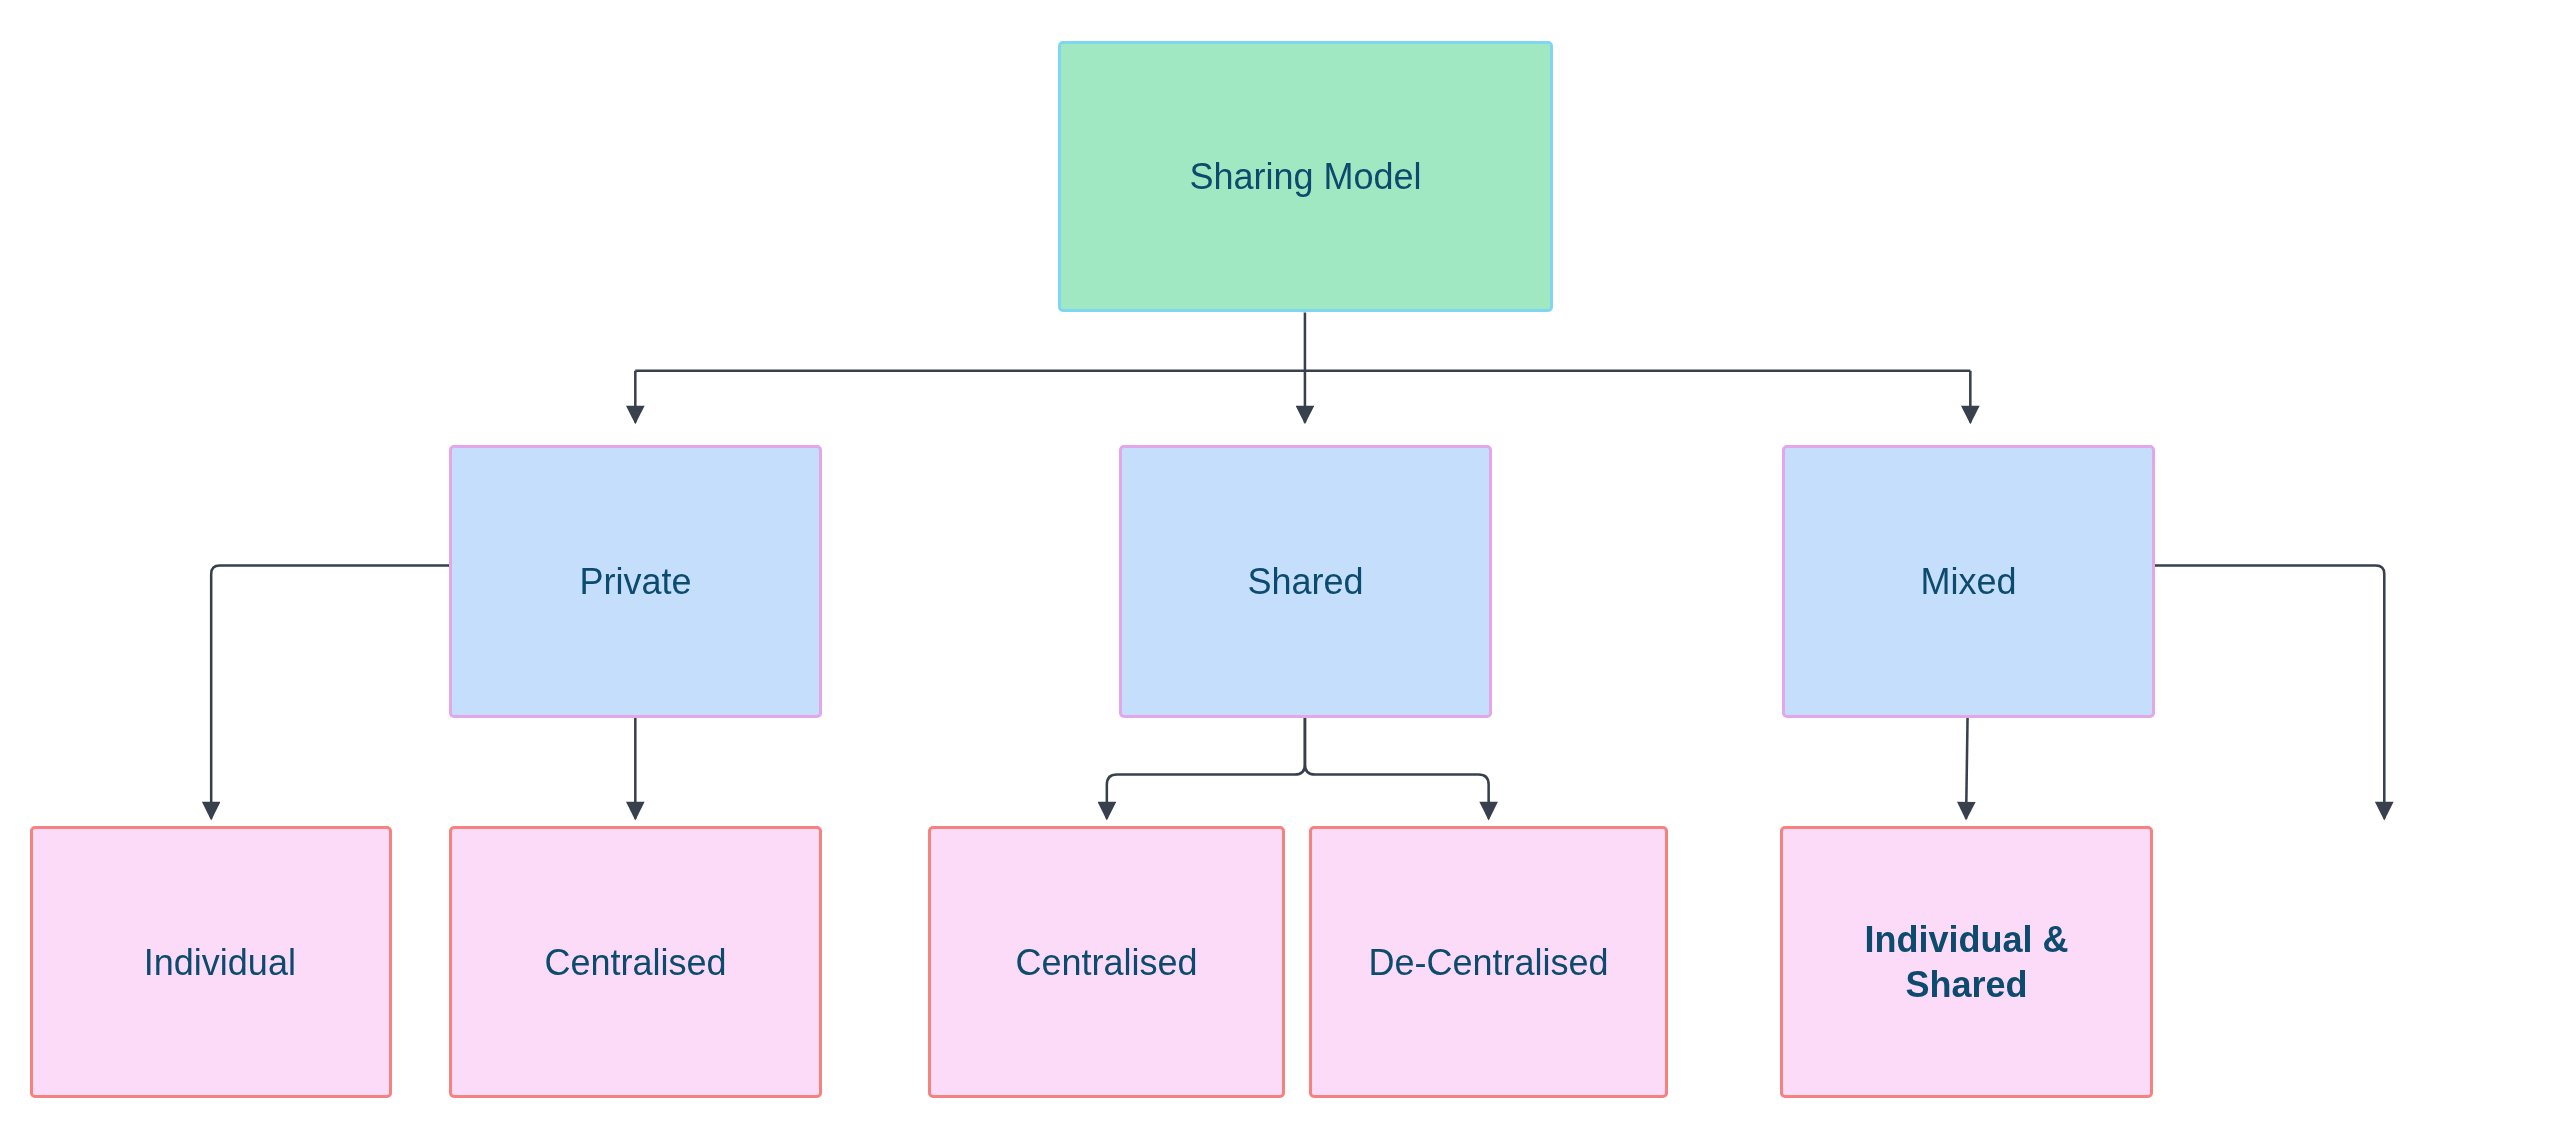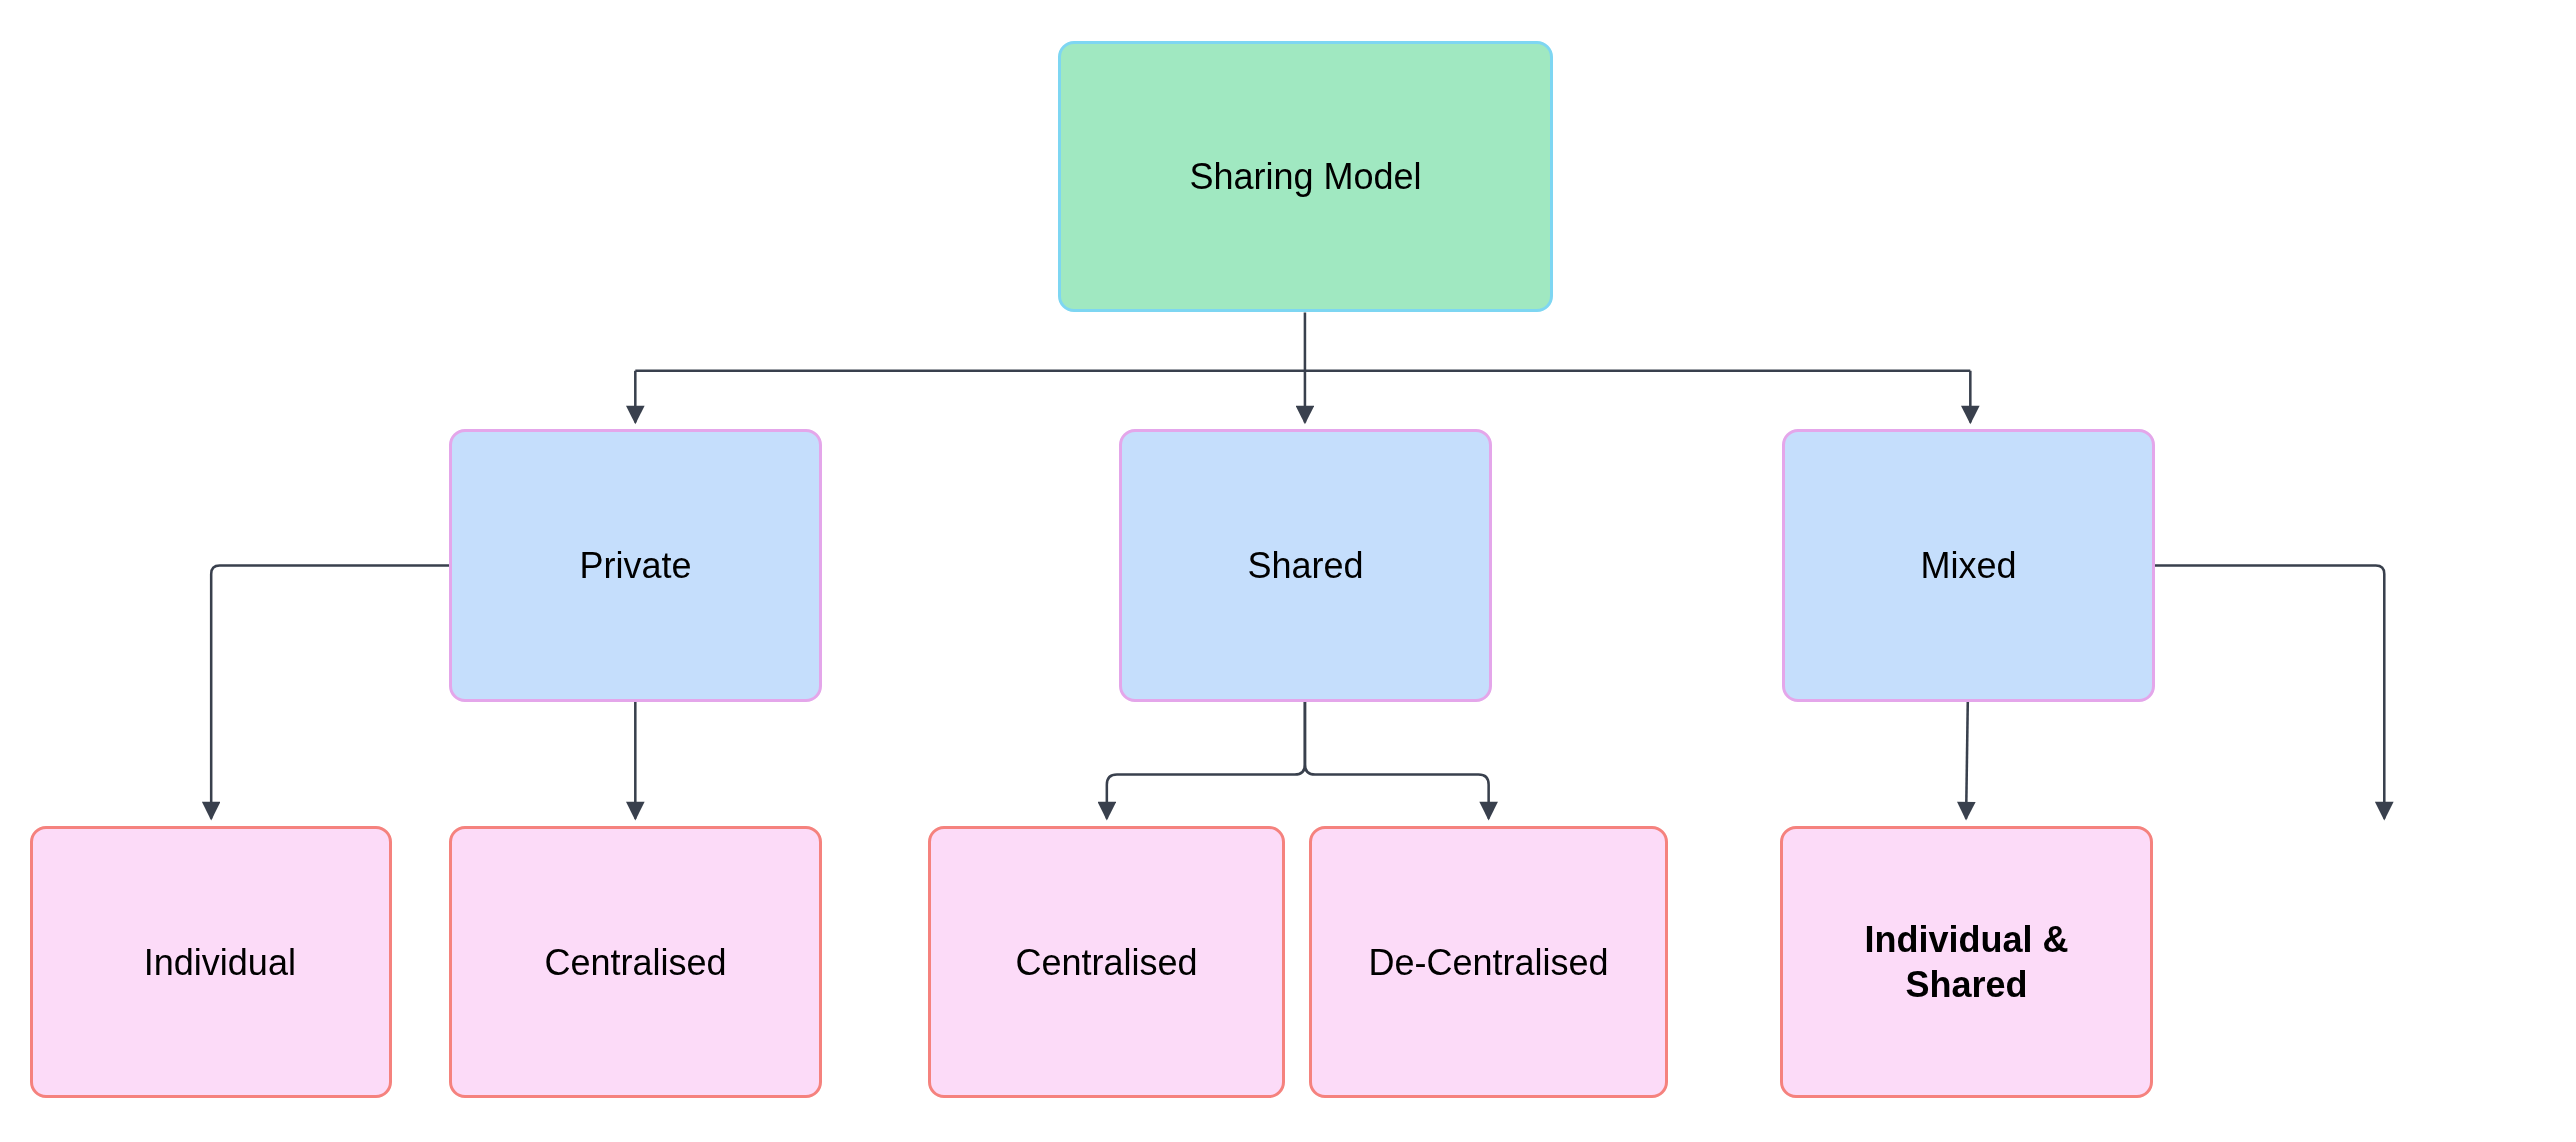--- a/index.html
+++ b/index.html
@@ -27,34 +27,35 @@
     fill: none;
     stroke: #39404d;
     stroke-width: 3;
   }
   .node {
     position: absolute;
     display: flex;
     align-items: center;
     justify-content: center;
     text-align: center;
-    border-radius: 16px;
+    border-radius: 5px;
     box-sizing: border-box;
     font-size: 36px;
     line-height: 1.25;
-    color: #000000;
+    color: #0c4a6e;
     padding: 0 20.3px;
   }
   .node-root {
     background: #a0e8c1;
     border: 3.4px solid #7ed6f2;
   }
   .node-l2 {
     background: #c5defc;
     border: 3.4px solid #e4a6ea;
+    margin-top: 16px;
   }
   .node-l3 {
     background: #fcdbf8;
     border: 3.4px solid #f5827e;
   }
   
   #n-root               { left: 1058px; top: 41px;  width: 495px; height: 271px; }
   #n-private            { left: 449px;  top: 429px; width: 373px; height: 273px; }
   #n-shared             { left: 1119px; top: 429px; width: 373px; height: 273px; }
   #n-mixed              { left: 1782px; top: 429px; width: 373px; height: 273px; }

